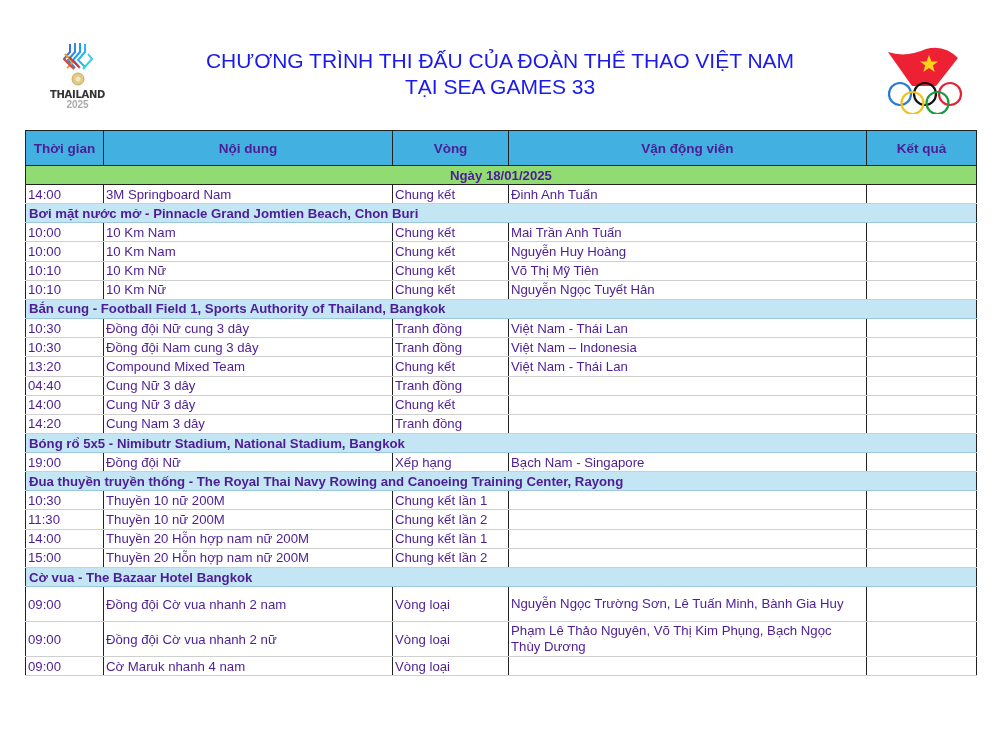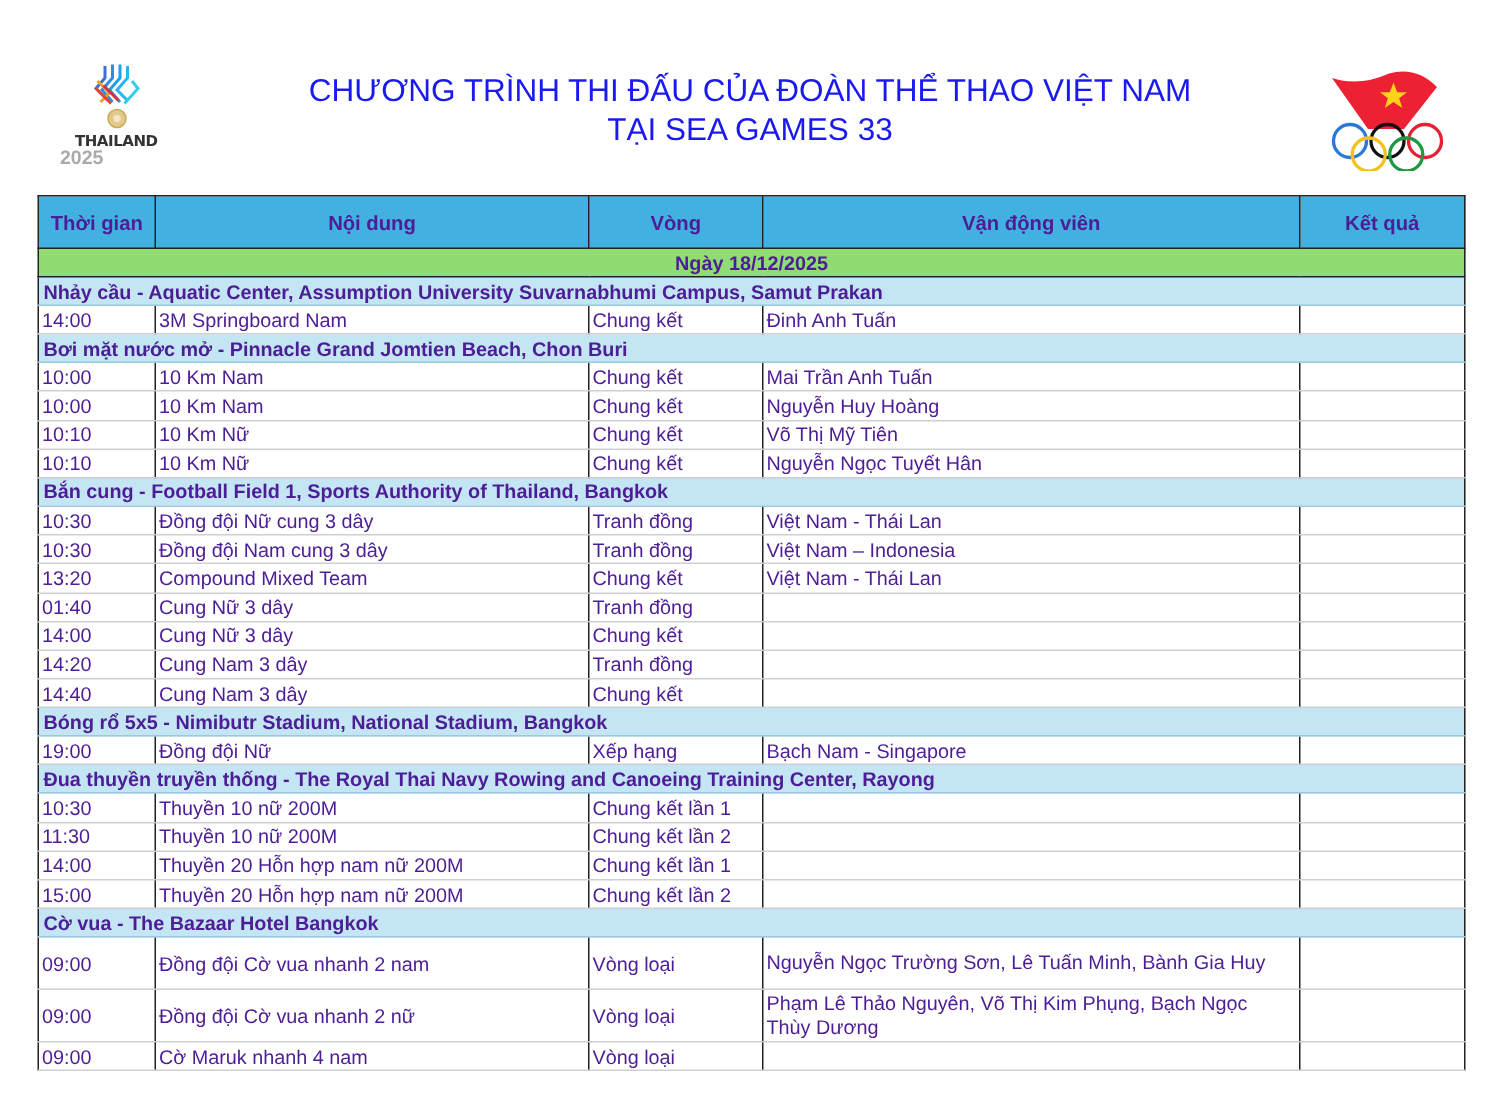--- a/index.html
+++ b/index.html
@@ -1,21 +1,21 @@
 <!DOCTYPE html>
 <html><head>
 <meta charset="utf-8">
 <style>
   * { box-sizing: border-box; margin: 0; padding: 0; }
   html, body { width: 1000px; height: 729px; background: #ffffff; overflow: hidden; }
   body { font-family: "Liberation Sans", sans-serif; position: relative; }
   .logo-left { position: absolute; left: 40px; top: 42px; width: 75px; height: 72px; }
   .logo-left svg { display: block; margin: 0 auto; }
   .logo-left .wordmark { font-family: "DejaVu Sans", sans-serif; font-weight: bold; font-size: 10px; color: #333; text-align: center; letter-spacing: -0.3px; margin-top: 1px; }
-  .logo-left .year { font-size: 13px; color: #aaa; text-align: left; font-weight: bold; line-height: 9px; }
+  .logo-left .year { font-size: 10px; color: #aaa; text-align: center; font-weight: bold; line-height: 9px; }
   .title { position: absolute; left: 150px; width: 700px; top: 48px; text-align: center; color: #1a1aee; font-size: 21px; line-height: 26px; }
   .logo-right { position: absolute; left: 886px; top: 46px; width: 78px; height: 68px; }
   table { position: absolute; left: 25px; top: 130px; width: 951px; border-collapse: collapse; table-layout: fixed; font-size: 13.2px; color: #4c1d95; }
   col.c1 { width: 78px; } col.c2 { width: 289px; } col.c3 { width: 116px; } col.c4 { width: 358px; } col.c5 { width: 110px; }
   th { background: #42b0e1; height: 35px; font-weight: bold; border: 1.5px solid #222; font-size: 13.5px; }
   tr.date td { background: #90dc72; height: 19px; font-weight: bold; text-align: center; border: 1.5px solid #222; padding: 0; }
   tr.venue td { background: #c3e5f4; height: 19px; font-weight: bold; border-left: 1.5px solid #222; border-right: 1.5px solid #222; border-top: 1px solid #9cc7dd; border-bottom: 1px solid #9cc7dd; padding: 0 3px; white-space: nowrap; }
   tr.ev td { height: 19.2px; padding: 0 2px; border-bottom: 1px solid #cfcfcf; border-left: 1.5px solid #222; border-right: 1.5px solid #222; white-space: nowrap; line-height: 15px; }
   tr.ev td.t, tr.ev td.r { text-align: left; }
   tr.ev.tall td { height: 35px; }
@@ -74,25 +74,22 @@
     <tr>
       <th>Thời gian</th>
       <th>Nội dung</th>
       <th>Vòng</th>
       <th>Vận động viên</th>
       <th>Kết quả</th>
     </tr>
   </thead>
   <tbody id="tbody">
     <tr class="date">
-      <td colspan="5">Ngày 18/12/2025</td>
+      <td colspan="5">Ngày 18/01/2025</td>
     </tr>
-  <tr class="venue">
-        <td colspan="5">Nhảy cầu - Aquatic Center, Assumption University Suvarnabhumi Campus, Samut Prakan</td>
-      </tr>
       <tr class="ev">
         <td class="t">14:00</td>
         <td class="e">3M Springboard Nam</td>
         <td class="r">Chung kết</td>
         <td class="a">Đinh Anh Tuấn</td>
         <td class="x"></td>
       </tr>
       <tr class="venue">
         <td colspan="5">Bơi mặt nước mở - Pinnacle Grand Jomtien Beach, Chon Buri</td>
       </tr>
@@ -142,44 +139,37 @@
         <td class="x"></td>
       </tr>
       <tr class="ev">
         <td class="t">13:20</td>
         <td class="e">Compound Mixed Team</td>
         <td class="r">Chung kết</td>
         <td class="a">Việt Nam - Thái Lan</td>
         <td class="x"></td>
       </tr>
       <tr class="ev">
-        <td class="t">01:40</td>
+        <td class="t">04:40</td>
         <td class="e">Cung Nữ 3 dây</td>
         <td class="r">Tranh đồng</td>
         <td class="a"></td>
         <td class="x"></td>
       </tr>
       <tr class="ev">
         <td class="t">14:00</td>
         <td class="e">Cung Nữ 3 dây</td>
         <td class="r">Chung kết</td>
         <td class="a"></td>
         <td class="x"></td>
       </tr>
       <tr class="ev">
         <td class="t">14:20</td>
         <td class="e">Cung Nam 3 dây</td>
         <td class="r">Tranh đồng</td>
-        <td class="a"></td>
-        <td class="x"></td>
-      </tr>
-      <tr class="ev">
-        <td class="t">14:40</td>
-        <td class="e">Cung Nam 3 dây</td>
-        <td class="r">Chung kết</td>
         <td class="a"></td>
         <td class="x"></td>
       </tr>
       <tr class="venue">
         <td colspan="5">Bóng rổ 5x5 - Nimibutr Stadium, National Stadium, Bangkok</td>
       </tr>
       <tr class="ev">
         <td class="t">19:00</td>
         <td class="e">Đồng đội Nữ</td>
         <td class="r">Xếp hạng</td>

